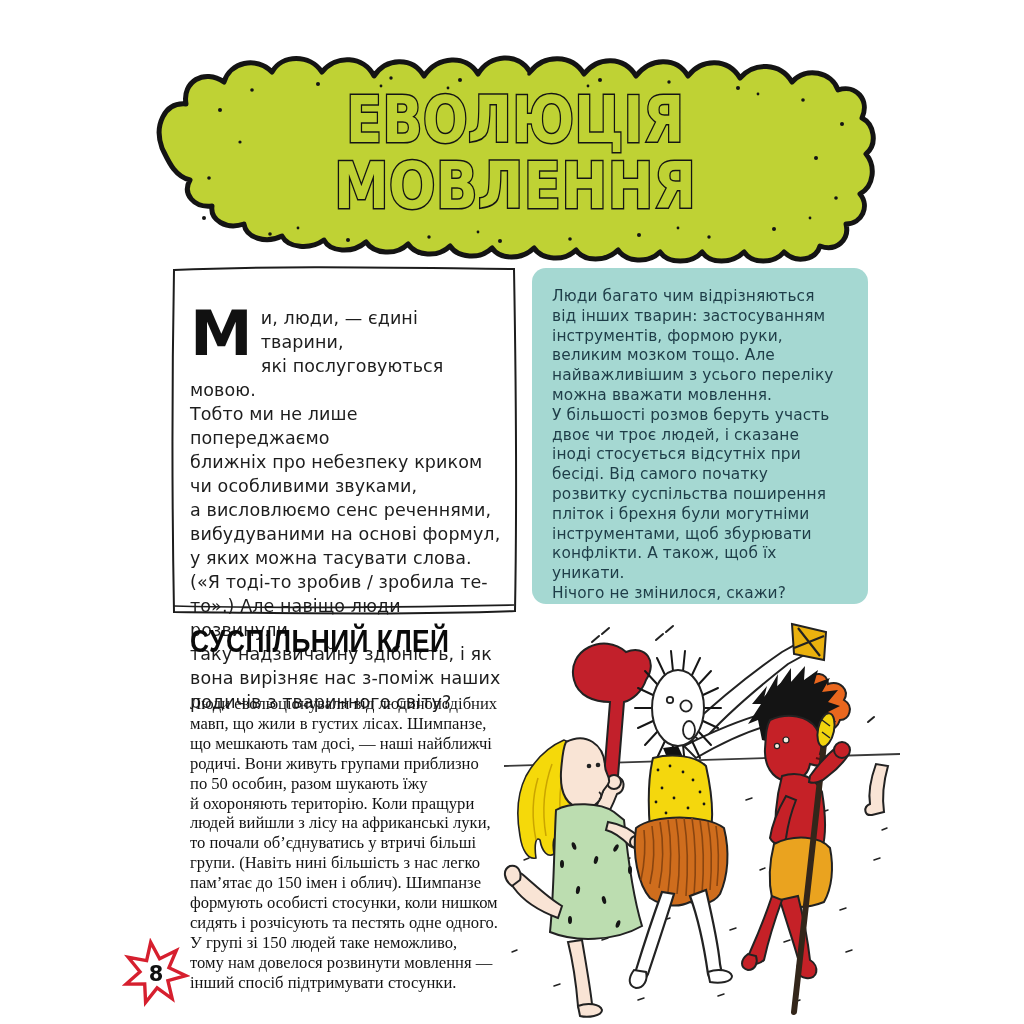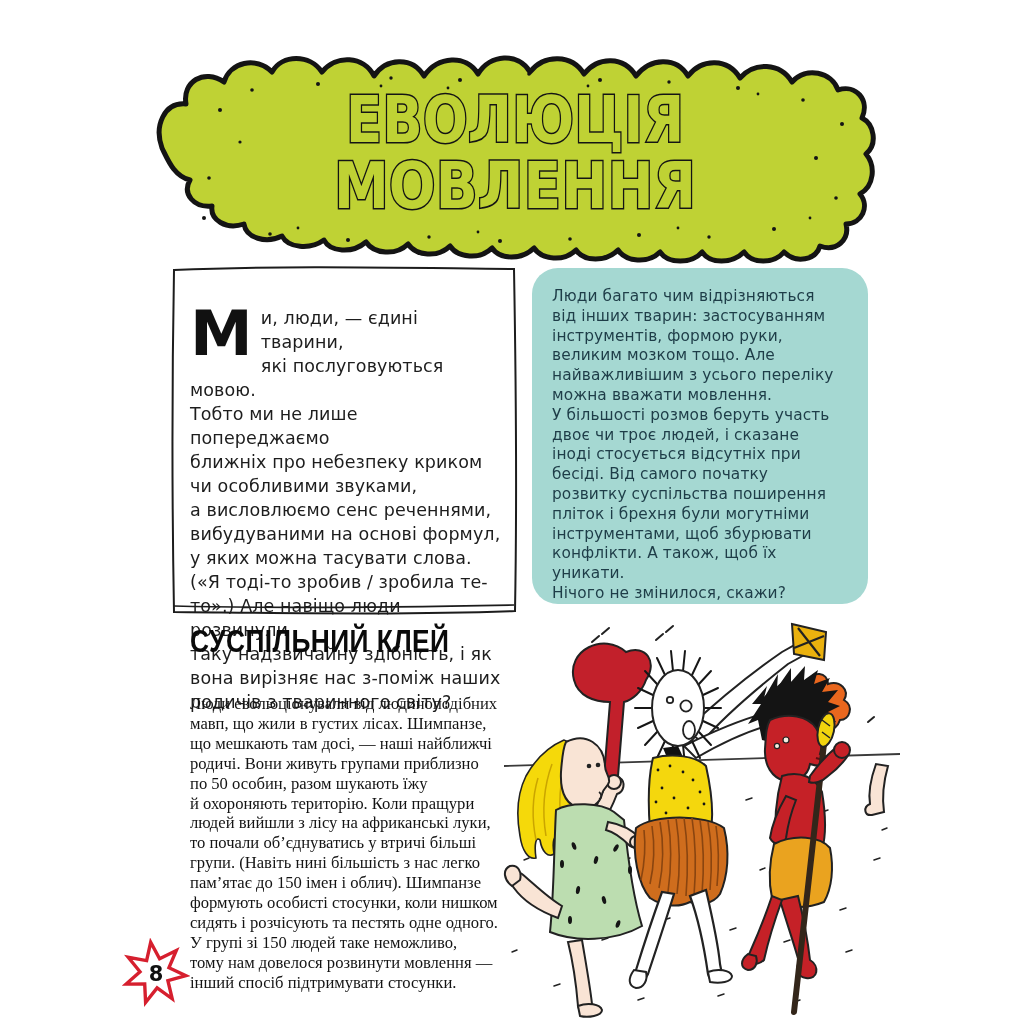--- a/index.html
+++ b/index.html
@@ -12,21 +12,21 @@
   
   .intro-box{left:168px;top:262px;width:352px;height:356px;box-sizing:border-box;
              padding:20px 18px 0 22px;}
   .intro-border{position:absolute;left:0;top:0;width:100%;height:100%;pointer-events:none;}
   .intro-text{position:relative;color:#1d1d1d;font-size:17.5px;line-height:24px;
               font-weight:500;white-space:pre-line;letter-spacing:.1px;}
   .drop-cap{float:left;font-size:63px;line-height:45px;padding-top:5px;margin:0 8px 0 0;
             font-weight:700;color:#111;}
   
   .aside-box{left:532px;top:268px;width:336px;height:336px;box-sizing:border-box;
-             background:#a5d8d2;border-radius:26px;padding:19px 18px 0 20px;}
+             background:#a5d8d2;border-radius:14px;padding:19px 18px 0 20px;}
   .aside-text{color:#1e3d48;font-size:15.4px;line-height:19.8px;font-weight:500;
               white-space:pre-line;letter-spacing:.1px;}
   
   .section-heading{left:190px;top:624px;font-family:"Liberation Sans",sans-serif;
                    font-weight:700;font-size:31px;color:#0a0a0a;transform:scaleX(.85);
                    transform-origin:left top;letter-spacing:.5px;white-space:nowrap;}
   .body-text{left:190px;top:666px;width:356px;font-family:"Liberation Serif",serif;
              font-size:16.6px;line-height:19.9px;color:#141414;white-space:pre-line;margin-top:28px;}
   
   .illustration{left:478px;top:608px;width:432px;height:414px;}

